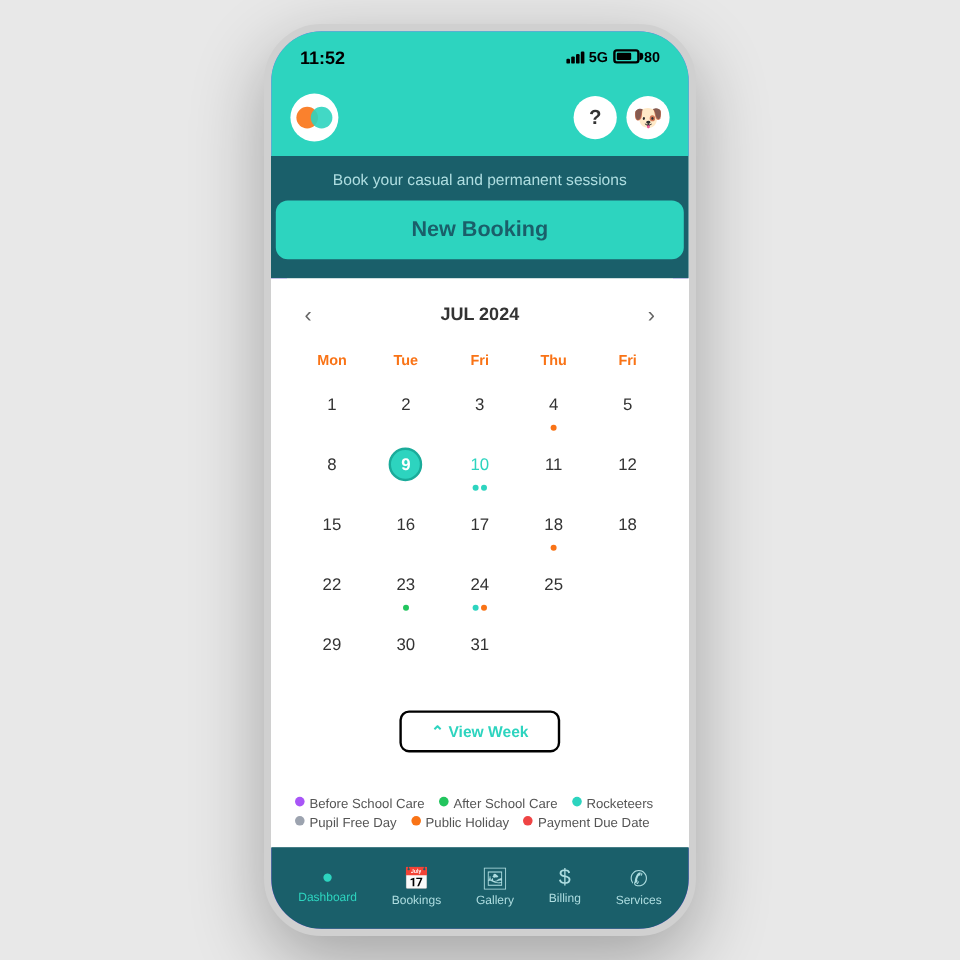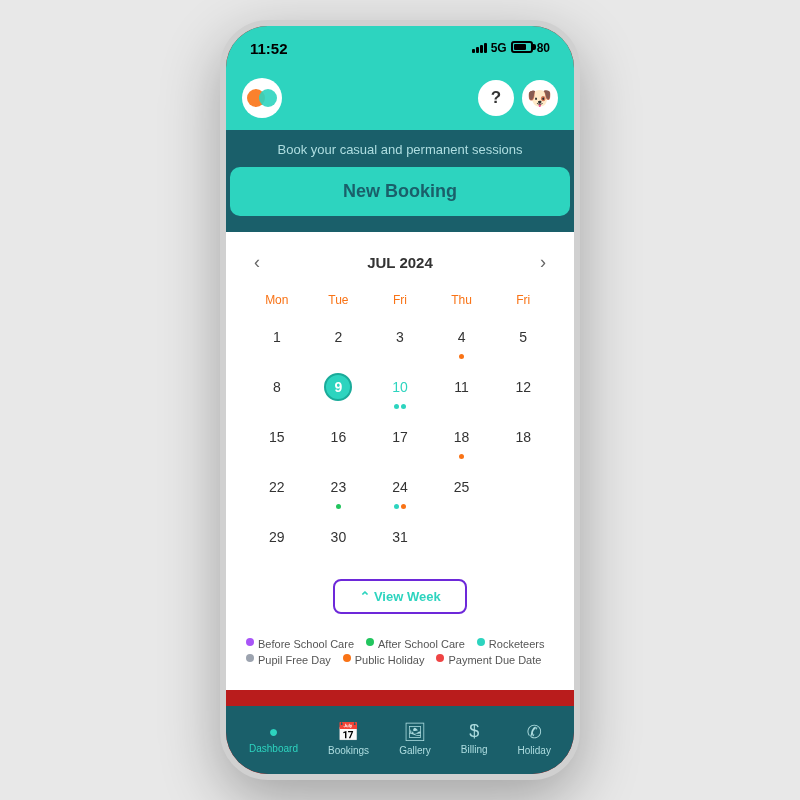--- a/index.html
+++ b/index.html
@@ -7,21 +7,21 @@
       background: #e8e8e8;
       display: flex;
       justify-content: center;
       align-items: center;
       min-height: 100vh;
       font-family: -apple-system, BlinkMacSystemFont, 'Segoe UI', sans-serif;
     }
     .phone-frame {
       width: 360px;
       height: 760px;
-      background: #b91c1c;
+      background: #8b5cf6;
       border-radius: 48px;
       border: 6px solid #d0d0d0;
       overflow: hidden;
       position: relative;
       box-shadow: 0 20px 60px rgba(0,0,0,0.3);
     }
     .status-bar {
       background: #2dd4bf;
       height: 44px;
       display: flex;
@@ -164,21 +164,21 @@
       width: 100%;
     }
     .cal-header-row {
       display: grid;
       grid-template-columns: repeat(5, 1fr);
       margin-bottom: 8px;
     }
     .cal-header-cell {
       text-align: center;
       font-size: 12px;
-      font-weight: 400;
+      font-weight: 700;
       color: #f97316;
       padding: 4px 0;
     }
     .cal-row {
       display: grid;
       grid-template-columns: repeat(5, 1fr);
       margin-bottom: 6px;
     }
     .cal-cell {
       display: flex;
@@ -215,23 +215,23 @@
     .dot {
       width: 5px;
       height: 5px;
       border-radius: 50%;
     }
     .dot-green { background: #22c55e; }
     .dot-teal { background: #2dd4bf; }
     .dot-orange { background: #f97316; }
     .view-week-btn {
       display: block;
-      margin: 16px auto;
+      margin: 29px auto;
       background: #fff;
-      border: 2px solid #6d28d9;
+      border: 2px solid #000000;
       color: #2dd4bf;
       font-size: 13px;
       font-weight: 600;
       padding: 8px 24px;
       border-radius: 8px;
       cursor: pointer;
     }
     .legend {
       display: flex;
       flex-wrap: wrap;
@@ -523,20 +523,20 @@
     <div class="nav-item">
       <span class="nav-icon" style="font-size:18px;">🖼</span>
       <span class="nav-label">Gallery</span>
     </div>
     <div class="nav-item">
       <span class="nav-icon" style="font-size:18px; color:#aedde0;">$</span>
       <span class="nav-label">Billing</span>
     </div>
     <div class="nav-item">
       <span class="nav-icon" style="font-size:18px;">✆</span>
-      <span class="nav-label">Holiday</span>
+      <span class="nav-label">Services</span>
     </div>
   </div>
 
   <div class="home-indicator">
     <div class="home-bar"></div>
   </div>
 </div>
 
 </body></html>

